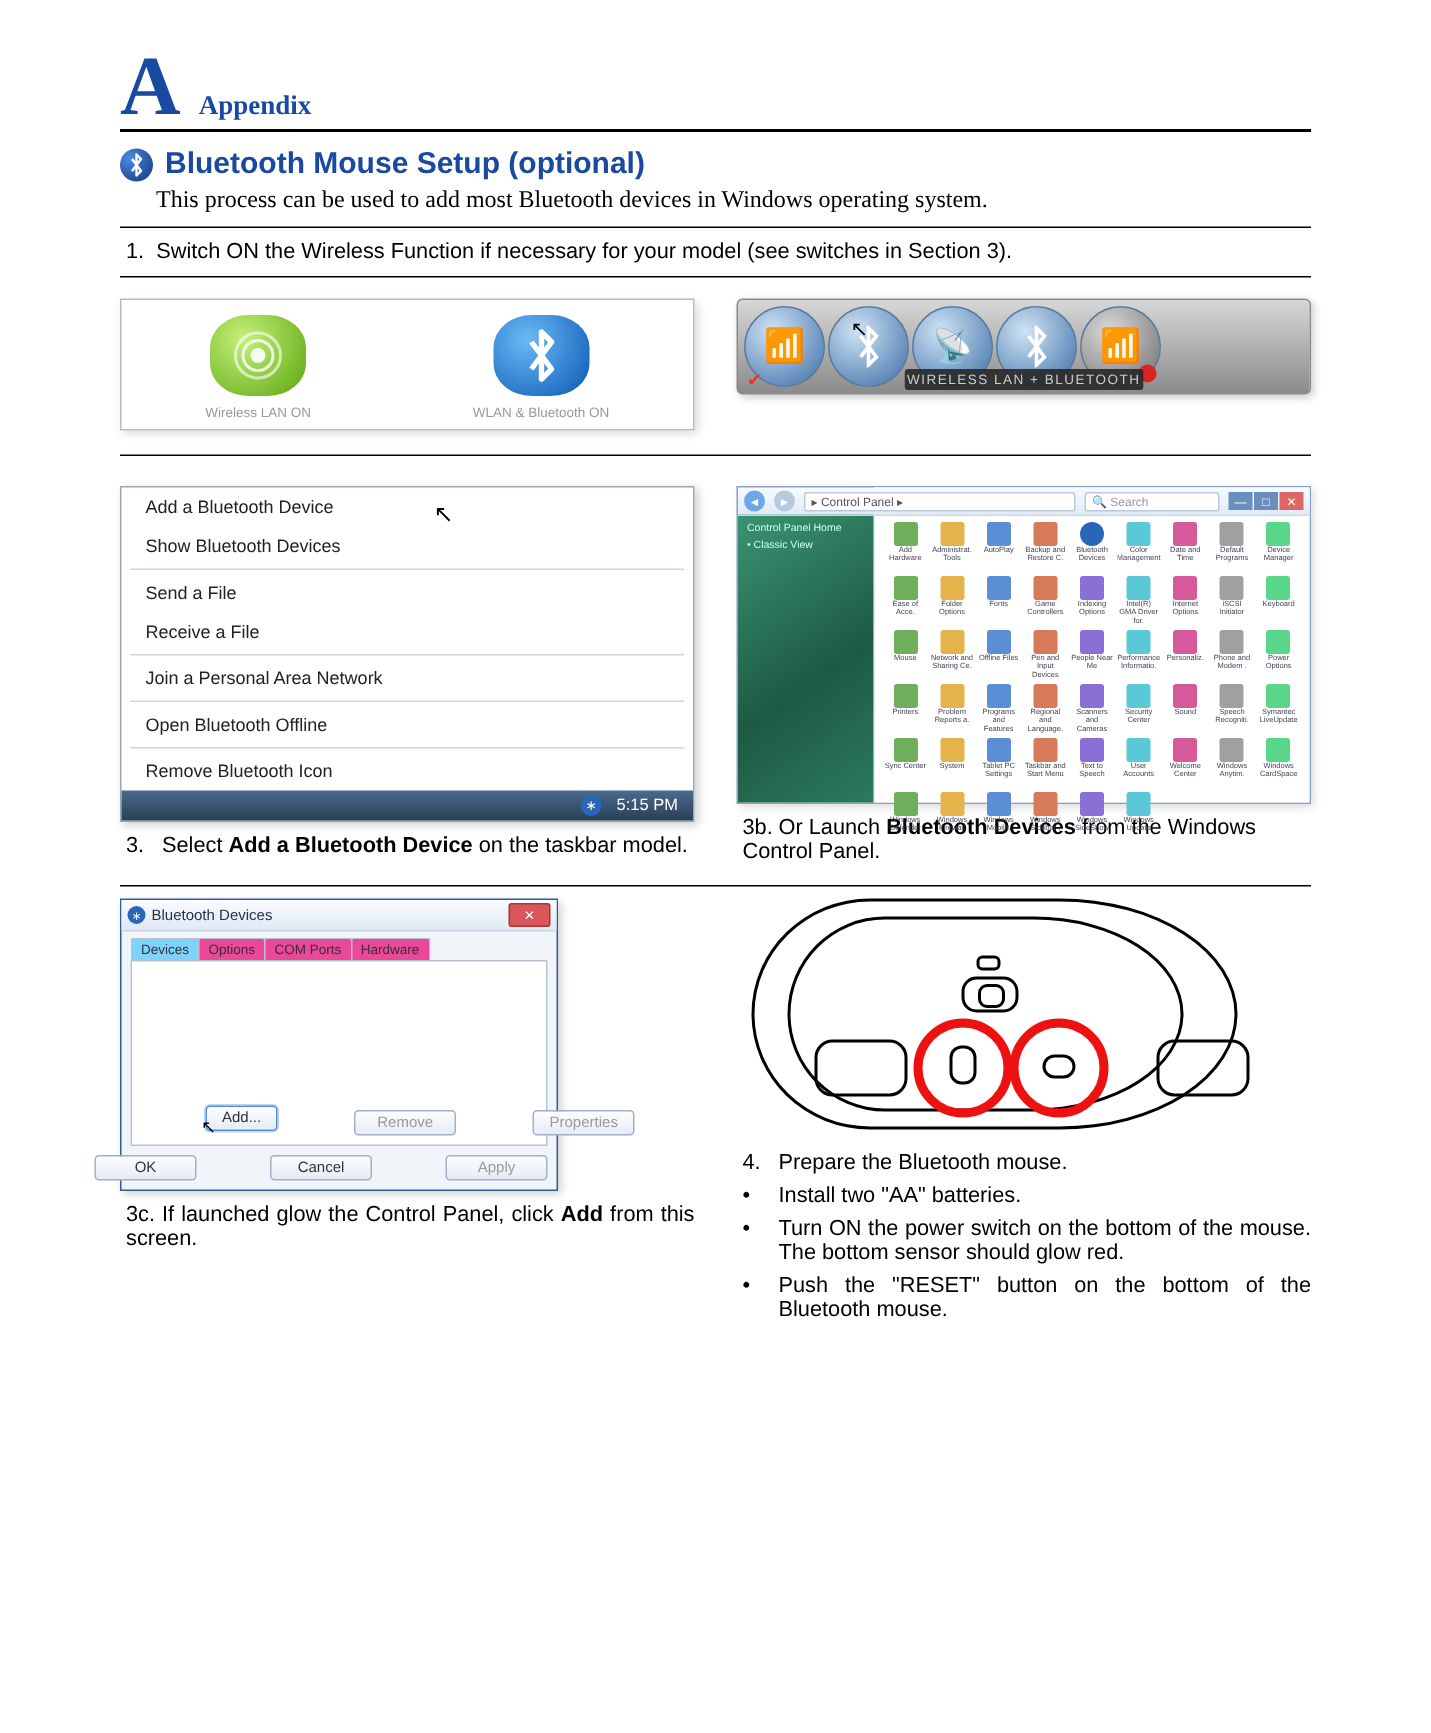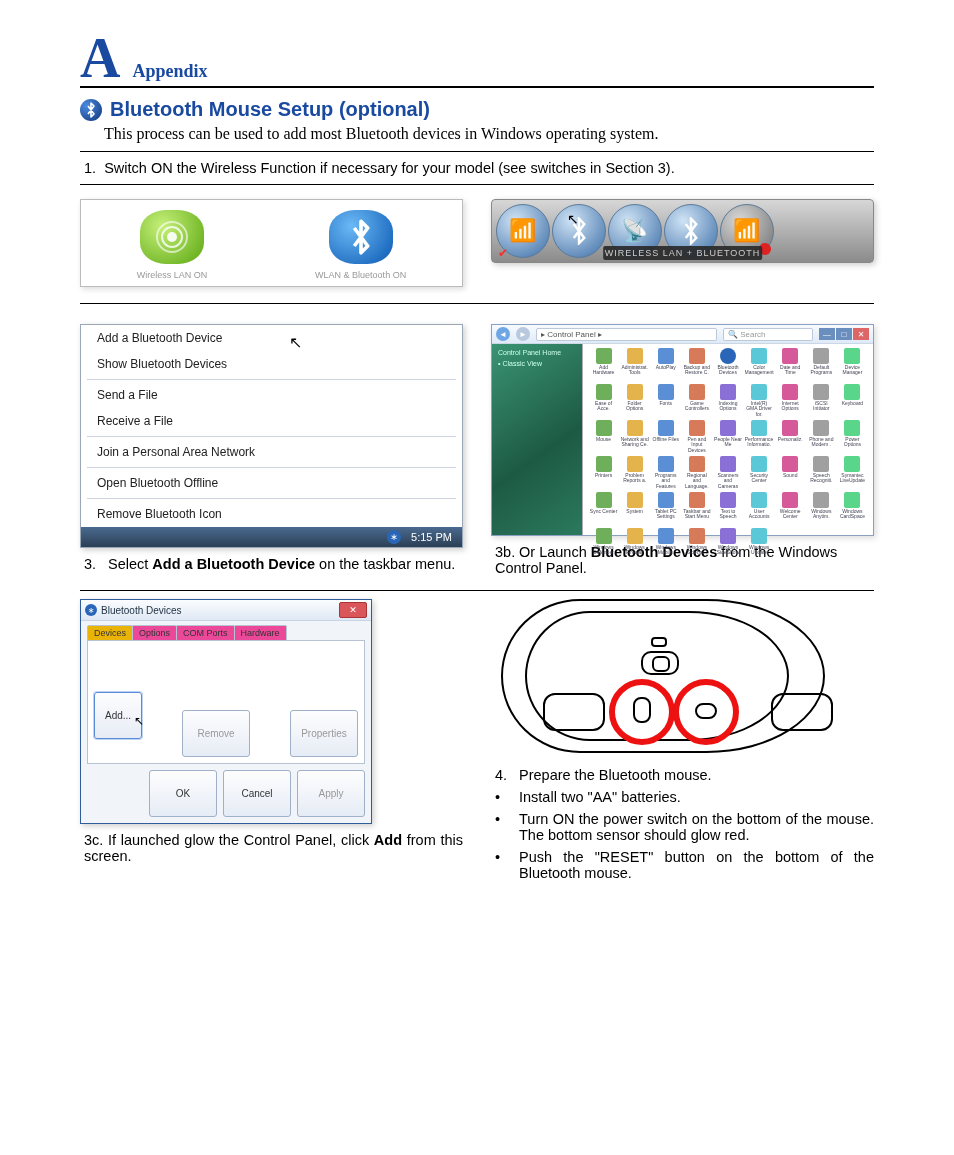--- a/index.html
+++ b/index.html
@@ -140,27 +140,27 @@
     font-size:10px;color:#222;width:290px;margin-bottom:8px;
   }
   .dlg-title{background:linear-gradient(#fbfdff,#dfe8f5);border-bottom:1px solid #c8d3e4;
     display:flex;align-items:center;justify-content:space-between;padding:2px 4px;}
   .dlg-title .t{display:flex;align-items:center;gap:4px;color:#234;}
   .dlg-close{width:26px;height:14px;background:#d9565a;border:1px solid #a33;border-radius:2px;
     color:#fff;font-size:9px;display:flex;align-items:center;justify-content:center;}
   .dlg-tabs{display:flex;gap:0;padding:4px 6px 0;border-bottom:none;}
   .dlg-tab{border:1px solid #b7c2d3;border-bottom:none;background:#ec4899;
     padding:2px 6px;font-size:9px;color:#333;border-radius:2px 2px 0 0;margin-right:-1px;}
-  .dlg-tab.active{background:#eab308;position:relative;z-index:2;}
+  .dlg-tab.active{background:#7dd3fc;position:relative;z-index:2;}
   .dlg-body{border:1px solid #b7c2d3;background:#fff;margin:0 6px;padding:6px;height:110px;
     display:flex;flex-direction:column;justify-content:flex-end;}
   .dlg-btnrow{display:flex;justify-content:space-between;gap:8px;}
   .dlg-footer{display:flex;justify-content:flex-end;gap:6px;padding:6px;}
   .btn{border:1px solid #9fb0c8;background:linear-gradient(#fdfdfe,#e6ecf5);
-    border-radius:3px;padding:17px 10px;font-size:10px;color:#333;min-width:46px;text-align:center;}
+    border-radius:3px;padding:2px 10px;font-size:10px;color:#333;min-width:46px;text-align:center;margin-left:43px;}
   .btn.def{border-color:#5a8bd6;box-shadow:0 0 0 1px #bcd3f3;}
   .btn.muted{color:#999;}
   .mouse-diag{position:relative;height:160px;margin-bottom:8px;}
   .mouse-body{position:absolute;left:10px;top:0;width:320px;height:150px;
     border:2px solid #000;border-radius:80px 120px 120px 80px / 78px 78px 78px 78px;background:#fff;}
   .mouse-inner{position:absolute;left:34px;top:12px;width:260px;height:126px;
     border:2px solid #000;border-radius:65px 100px 100px 65px / 65px 65px 65px 65px;}
   .slot{position:absolute;border:2px solid #000;border-radius:12px;}
   .slotL{left:52px;top:94px;width:58px;height:34px;}
   .slotR{left:280px;top:94px;width:58px;height:34px;transform:scaleX(-1);}
@@ -268,21 +268,21 @@
         <div class="menu-item">Open Bluetooth Offline</div>
         <div class="menu-sep"></div>
         <div class="menu-item">Remove Bluetooth Icon</div>
         <div class="menu-tray">
           <span style="width:14px;height:14px;border-radius:50%;background:#2a66b8;display:inline-flex;align-items:center;justify-content:center;font-size:9px;">∗</span>
           <span>5:15 PM</span>
         </div>
         <span class="cursor" style="left:208px;top:8px;">↖</span>
       </div>
       <div class="caption">
-        <span class="num">3.</span><span>Select </span><b>Add a Bluetooth Device</b><span> on the taskbar menu.</span>
+        <span class="num">3.</span><span>Select </span><b>Add a Bluetooth Device</b><span> on the taskbar model.</span>
       </div>
     </div>
     <div class="col">
       <div class="cp-fig">
         <div class="cp-top">
           <span style="width:14px;height:14px;border-radius:50%;background:#6fa6e6;color:#fff;display:inline-flex;align-items:center;justify-content:center;">◄</span>
           <span style="width:14px;height:14px;border-radius:50%;background:#b8c9de;color:#fff;display:inline-flex;align-items:center;justify-content:center;">►</span>
           <span class="cp-addr">▸ <span>Control Panel</span> ▸</span>
           <span class="cp-search">🔍 <span>Search</span></span>
           <div class="winbtns">

